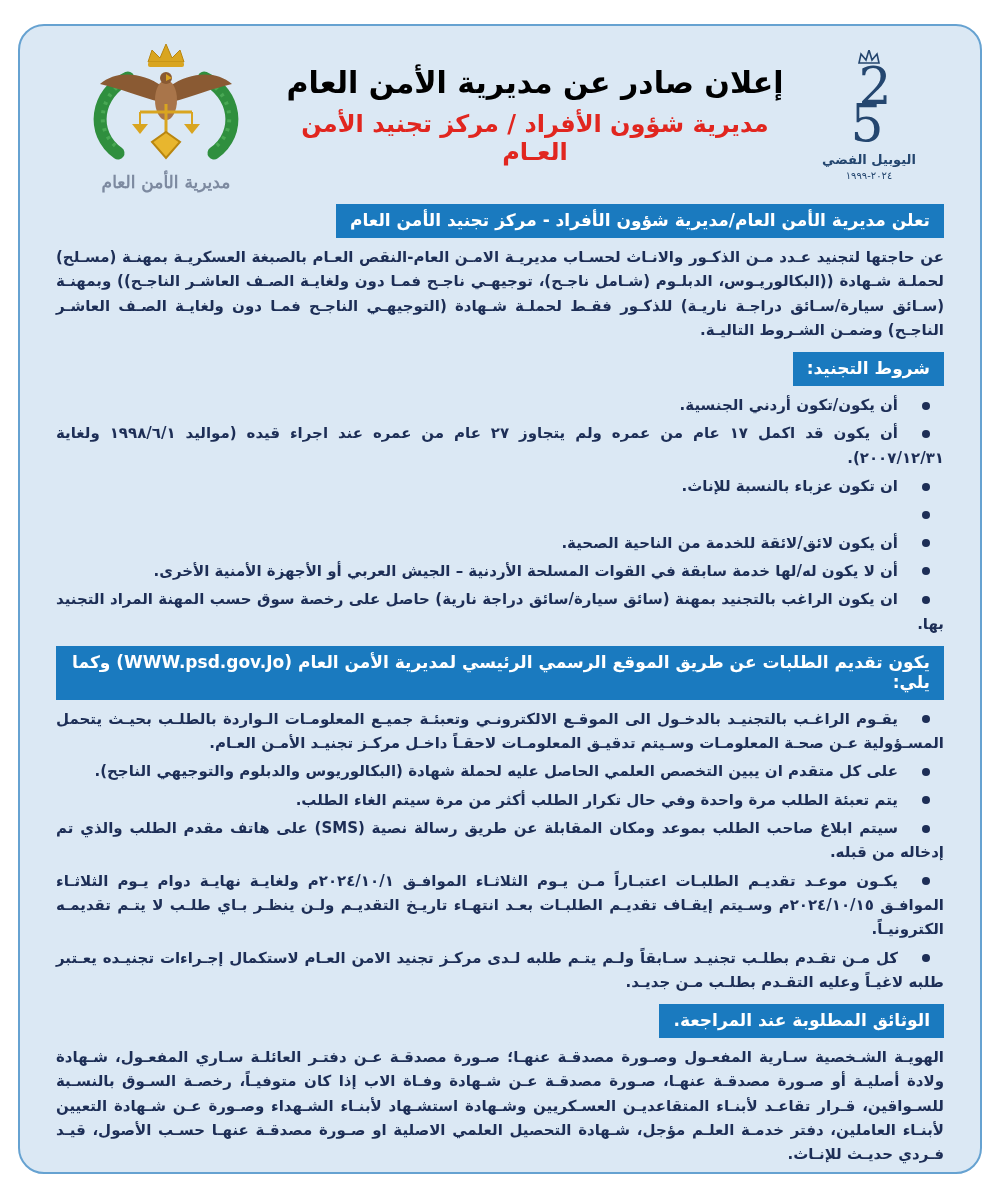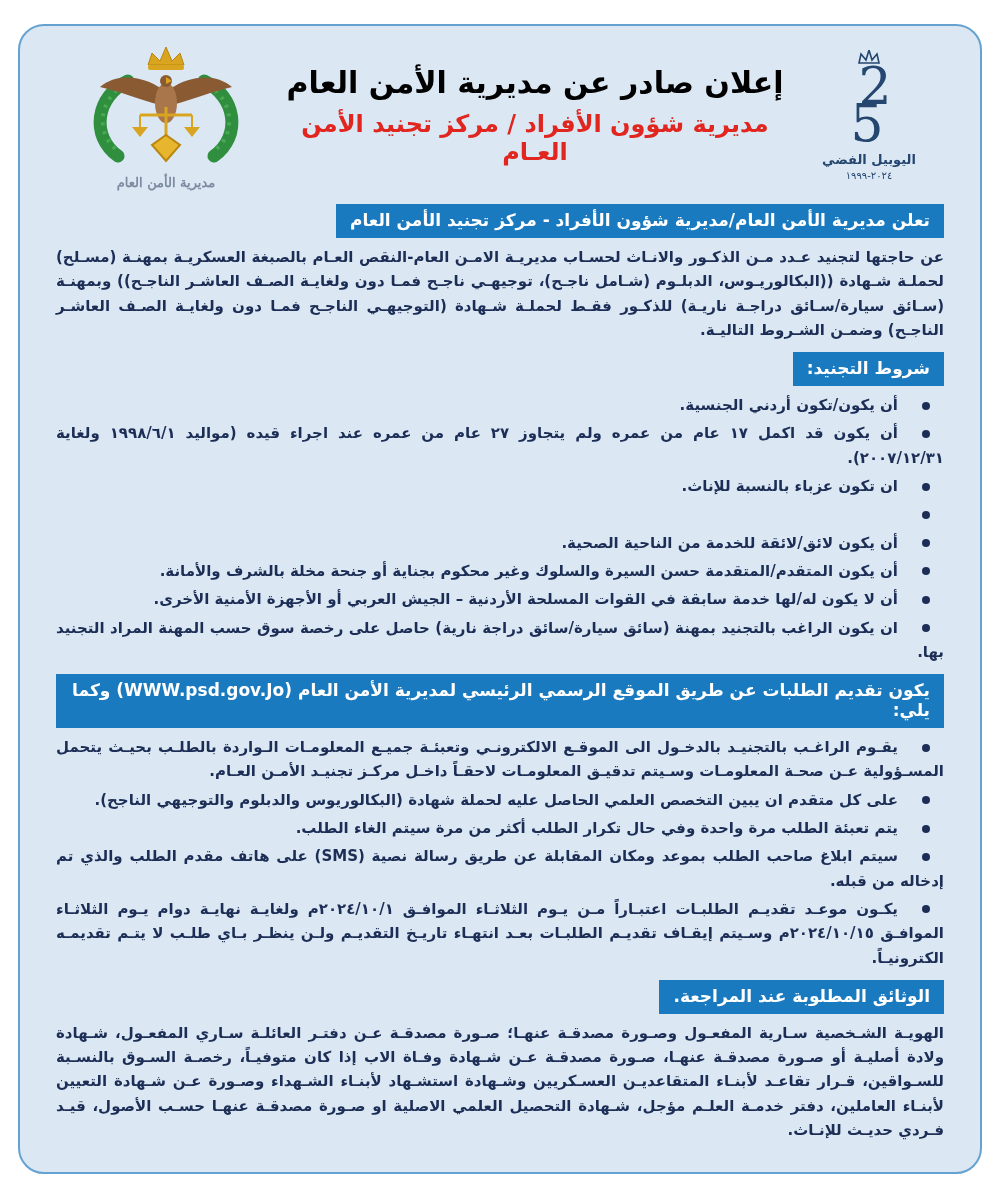--- a/index.html
+++ b/index.html
@@ -4,21 +4,21 @@
 <style>
   html,body{margin:0;padding:0;background:#ffffff;width:1000px;height:1200px;
     font-family:"DejaVu Sans", sans-serif;}
   .page{box-sizing:border-box;width:1000px;height:1200px;padding:24px 18px;background:#ffffff;}
   .panel{box-sizing:border-box;width:964px;height:1150px;margin:0 auto;
     background:#dbe8f4;border:2px solid #66a2d1;border-radius:26px;
     padding:10px 36px 18px 36px;direction:rtl;overflow:hidden;}
   
   .hdr{direction:ltr;display:flex;align-items:center;justify-content:space-between;height:158px;}
   .emblem-wrap{width:220px;text-align:center;}
-  .emblem-caption{color:#7d8aa0;font-weight:bold;font-size:13px;margin-top:2px;
+  .emblem-caption{color:#7d8aa0;font-weight:bold;font-size:17px;margin-top:2px;
     font-family:"DejaVu Serif", serif;letter-spacing:1px;}
   .titles{flex:1;text-align:center;padding:0 6px;}
   .title-main{color:#000000;font-weight:bold;font-size:30px;line-height:1.25;}
   .title-sub{color:#e1261f;font-weight:bold;font-size:24px;margin-top:8px;}
   .jubilee{width:150px;text-align:center;color:#24466f;}
   .jub-num{font-family:"DejaVu Serif", serif;line-height:0.72;}
   .jub-2{display:block;font-size:52px;transform:translateX(6px);}
   .jub-5{display:block;font-size:52px;transform:translateX(-2px);}
   .jub-caption{font-size:13px;font-weight:bold;margin-top:10px;}
   .jub-years{font-size:10px;margin-top:3px;letter-spacing:1px;}
@@ -99,31 +99,31 @@
 
     <div class="para">عن حاجتها لتجنيد عـدد مـن الذكـور والانـاث لحسـاب مديريـة الامـن العام-النقص العـام بالصبغة العسكريـة بمهنـة (مسـلح) لحملـة شـهادة ((البكالوريـوس، الدبلـوم (شـامل ناجـح)، توجيهـي ناجـح فمـا دون ولغايـة الصـف العاشـر الناجـح)) وبمهنـة (سـائق سيارة/سـائق دراجـة ناريـة) للذكـور فقـط لحملـة شـهادة (التوجيهـي الناجـح فمـا دون ولغايـة الصـف العاشـر الناجـح) وضمـن الشـروط التاليـة.</div>
 
     <div class="bar">شروط التجنيد:</div>
     <div class="blist">
       <div class="li"><span class="dot"></span><span>أن يكون/تكون أردني الجنسية.</span></div>
       <div class="li"><span class="dot"></span><span>أن يكون قد اكمل ١٧ عام من عمره ولم يتجاوز ٢٧ عام من عمره عند اجراء قيده (مواليد ١٩٩٨/٦/١ ولغاية ٢٠٠٧/١٢/٣١).</span></div>
       <div class="li"><span class="dot"></span><span>ان تكون عزباء بالنسبة للإناث.</span></div>
       <div class="li"><span class="dot"></span></div>
       <div class="li"><span class="dot"></span><span>أن يكون لائق/لائقة للخدمة من الناحية الصحية.</span></div>
-      <div class="li"><span class="dot"></span><span>أن يكون المتقدم/المتقدمة حسن السيرة والسلوك وغير محكوم بجناية أو جنحة مخلة بالشرف والأمانة.</span></div>
       <div class="li"><span class="dot"></span><span>أن لا يكون له/لها خدمة سابقة في القوات المسلحة الأردنية – الجيش العربي أو الأجهزة الأمنية الأخرى.</span></div>
       <div class="li"><span class="dot"></span><span>ان يكون الراغب بالتجنيد بمهنة (سائق سيارة/سائق دراجة نارية) حاصل على رخصة سوق حسب المهنة المراد التجنيد بها.</span></div>
     </div>
 
     <div class="bar">يكون تقديم الطلبات عن طريق الموقع الرسمي الرئيسي لمديرية الأمن العام (WWW.psd.gov.Jo) وكما يلي:</div>
     <div class="blist">
       <div class="li"><span class="dot"></span><span>يقـوم الراغـب بالتجنيـد بالدخـول الى الموقـع الالكترونـي وتعبئـة جميـع المعلومـات الـواردة بالطلـب بحيـث يتحمل المسـؤولية عـن صحـة المعلومـات وسـيتم تدقيـق المعلومـات لاحقـاً داخـل مركـز تجنيـد الأمـن العـام.</span></div>
       <div class="li"><span class="dot"></span><span>على كل متقدم ان يبين التخصص العلمي الحاصل عليه لحملة شهادة (البكالوريوس والدبلوم والتوجيهي الناجح).</span></div>
       <div class="li"><span class="dot"></span><span>يتم تعبئة الطلب مرة واحدة وفي حال تكرار الطلب أكثر من مرة سيتم الغاء الطلب.</span></div>
       <div class="li"><span class="dot"></span><span>سيتم ابلاغ صاحب الطلب بموعد ومكان المقابلة عن طريق رسالة نصية (SMS) على هاتف مقدم الطلب والذي تم إدخاله من قبله.</span></div>
       <div class="li"><span class="dot"></span><span>يكـون موعـد تقديـم الطلبـات اعتبـاراً مـن يـوم الثلاثـاء الموافـق ٢٠٢٤/١٠/١م ولغايـة نهايـة دوام يـوم الثلاثـاء الموافـق ٢٠٢٤/١٠/١٥م وسـيتم إيقـاف تقديـم الطلبـات بعـد انتهـاء تاريـخ التقديـم ولـن ينظـر بـاي طلـب لا يتـم تقديمـه الكترونيـاً.</span></div>
+      <div class="li"><span class="dot"></span><span>كل مـن تقـدم بطلـب تجنيـد سـابقاً ولـم يتـم طلبه لـدى مركـز تجنيد الامن العـام لاستكمال إجـراءات تجنيـده يعـتبر طلبه لاغيـاً وعليه التقـدم بطلـب مـن جديـد.</span></div>
     </div>
 
     <div class="bar">الوثائق المطلوبة عند المراجعة.</div>
     <div class="para">الهويـة الشـخصية سـارية المفعـول وصـورة مصدقـة عنهـا؛ صـورة مصدقـة عـن دفتـر العائلـة سـاري المفعـول، شـهادة ولادة أصليـة أو صـورة مصدقـة عنهـا، صـورة مصدقـة عـن شـهادة وفـاة الاب إذا كان متوفيـاً، رخصـة السـوق بالنسـبة للسـواقين، قـرار تقاعـد لأبنـاء المتقاعديـن العسـكريين وشـهادة استشـهاد لأبنـاء الشـهداء وصـورة عـن شـهادة التعيين لأبنـاء العاملين، دفتر خدمـة العلـم مؤجل، شـهادة التحصيل العلمي الاصلية او صـورة مصدقـة عنهـا حسـب الأصول، قيـد فـردي حديـث للإنـاث.</div>
 
   </div>
 </div>
 
 </body></html>

